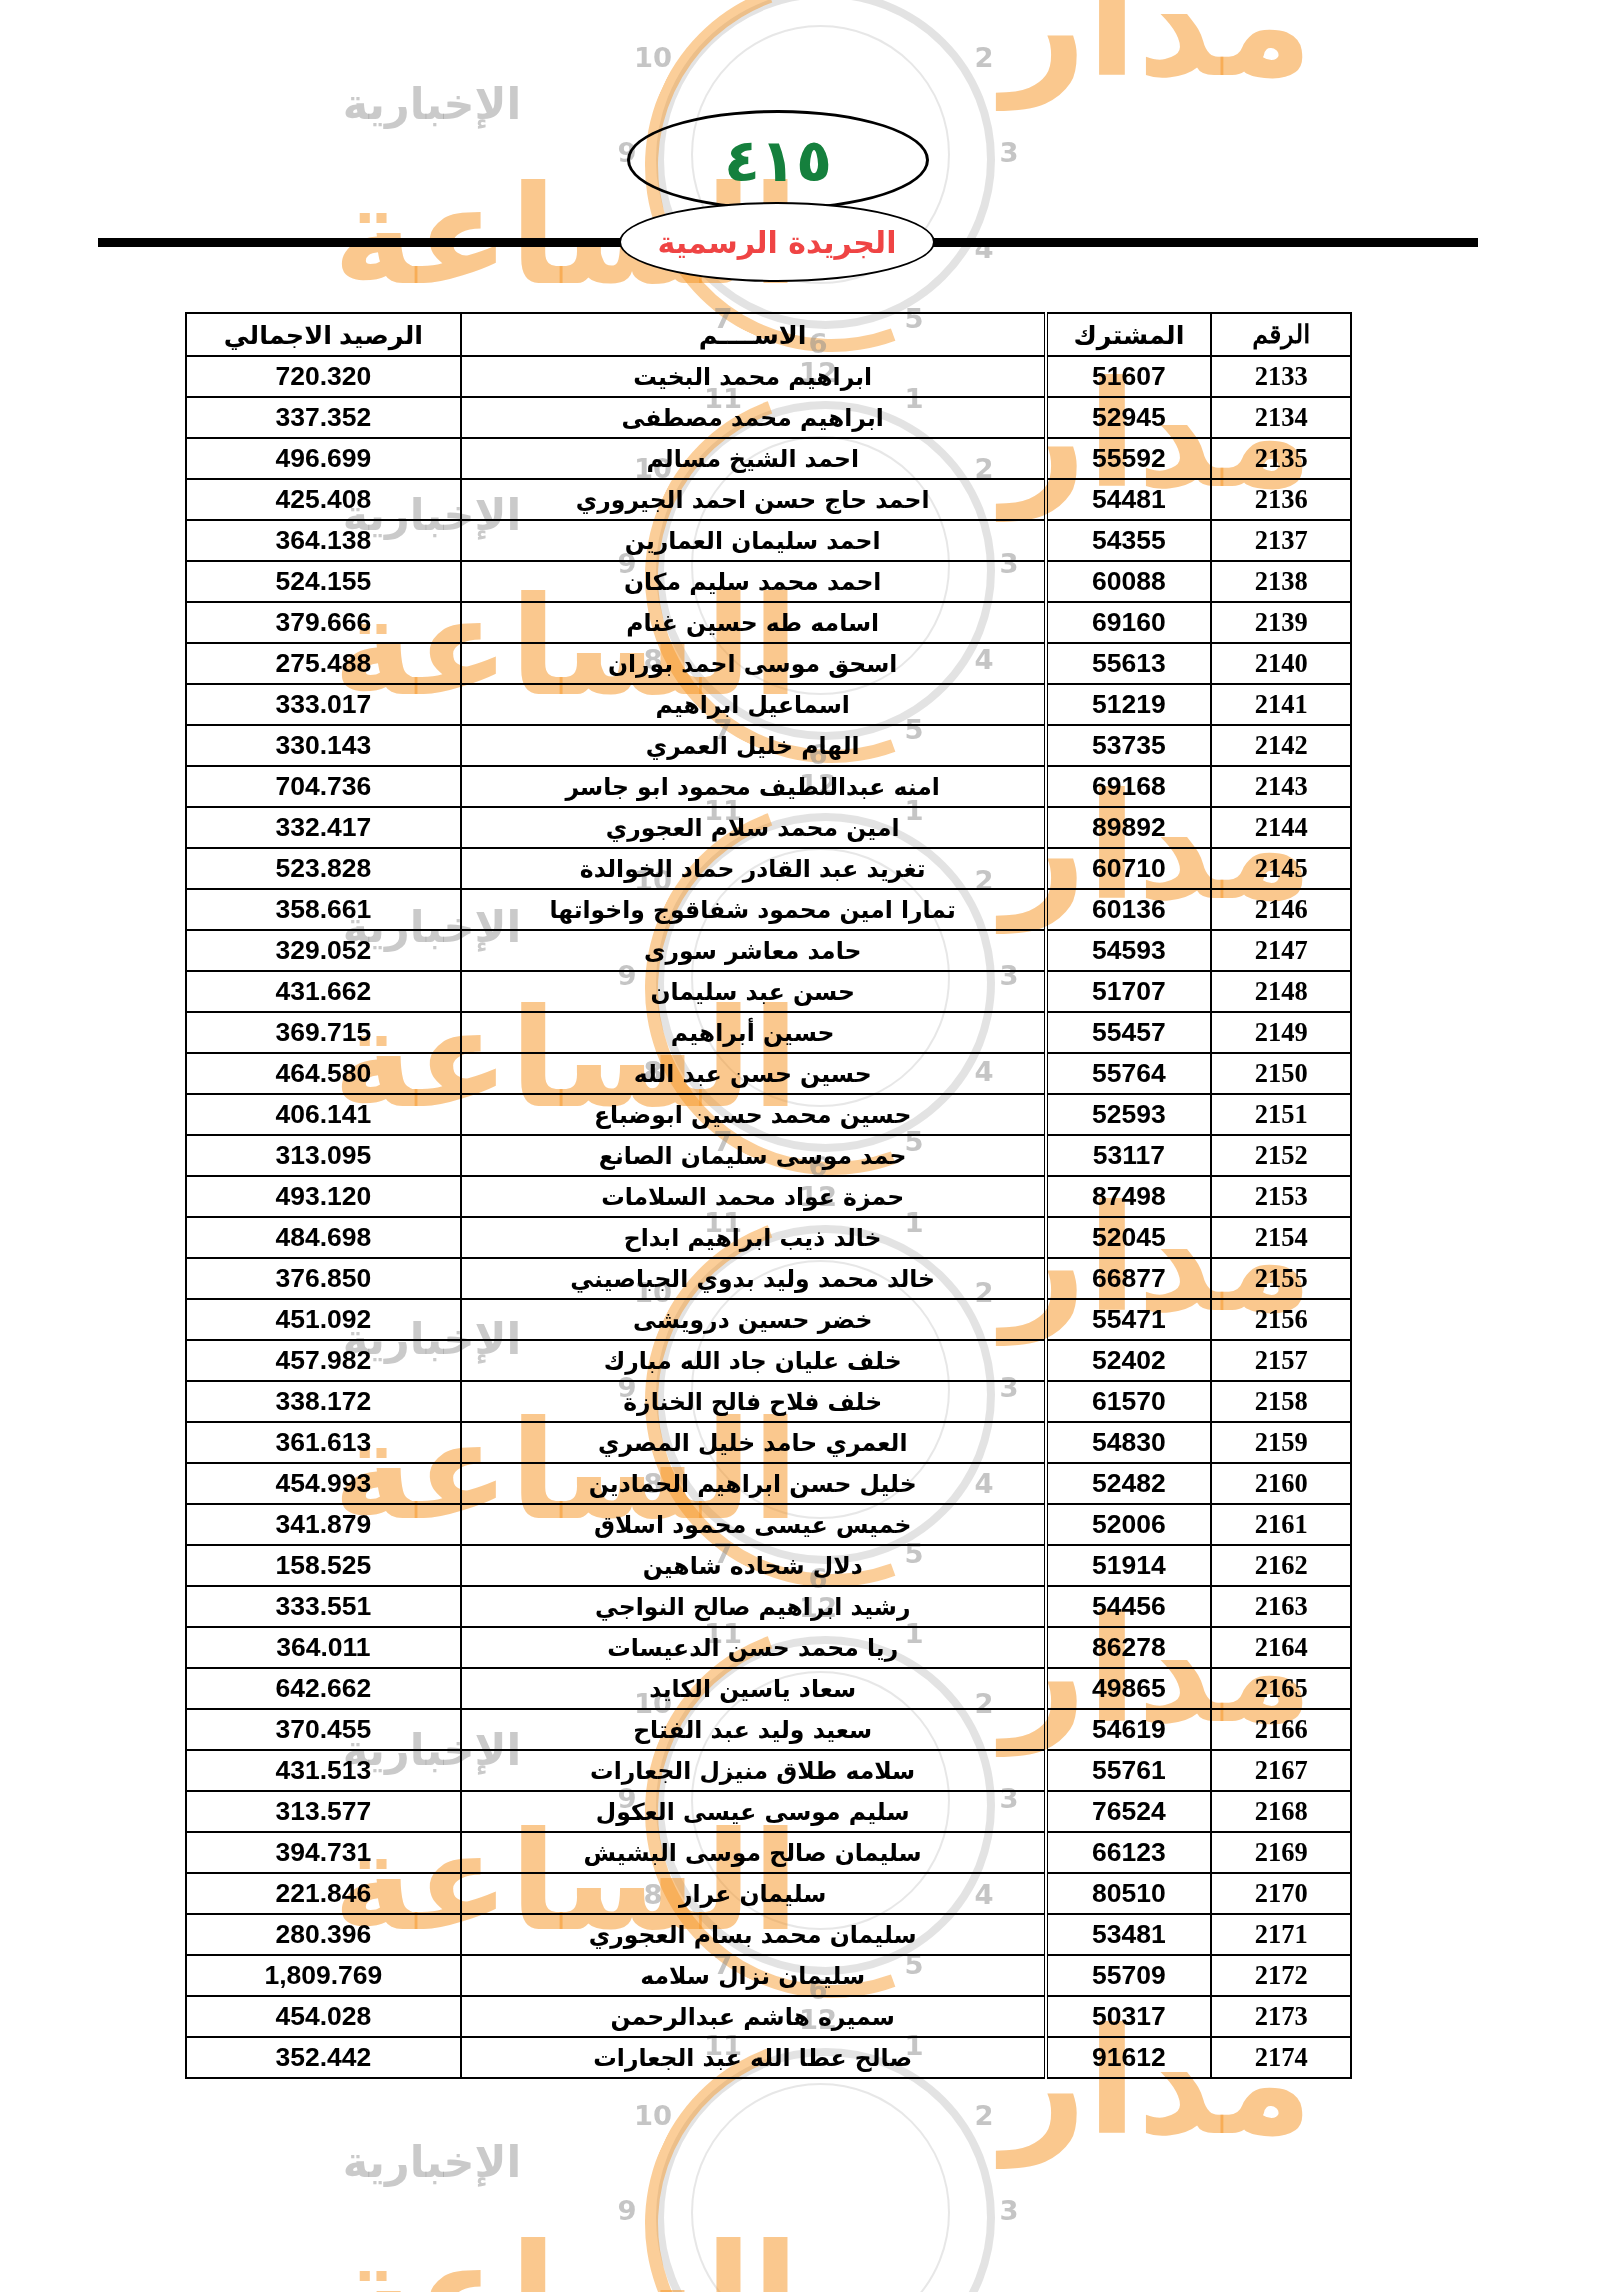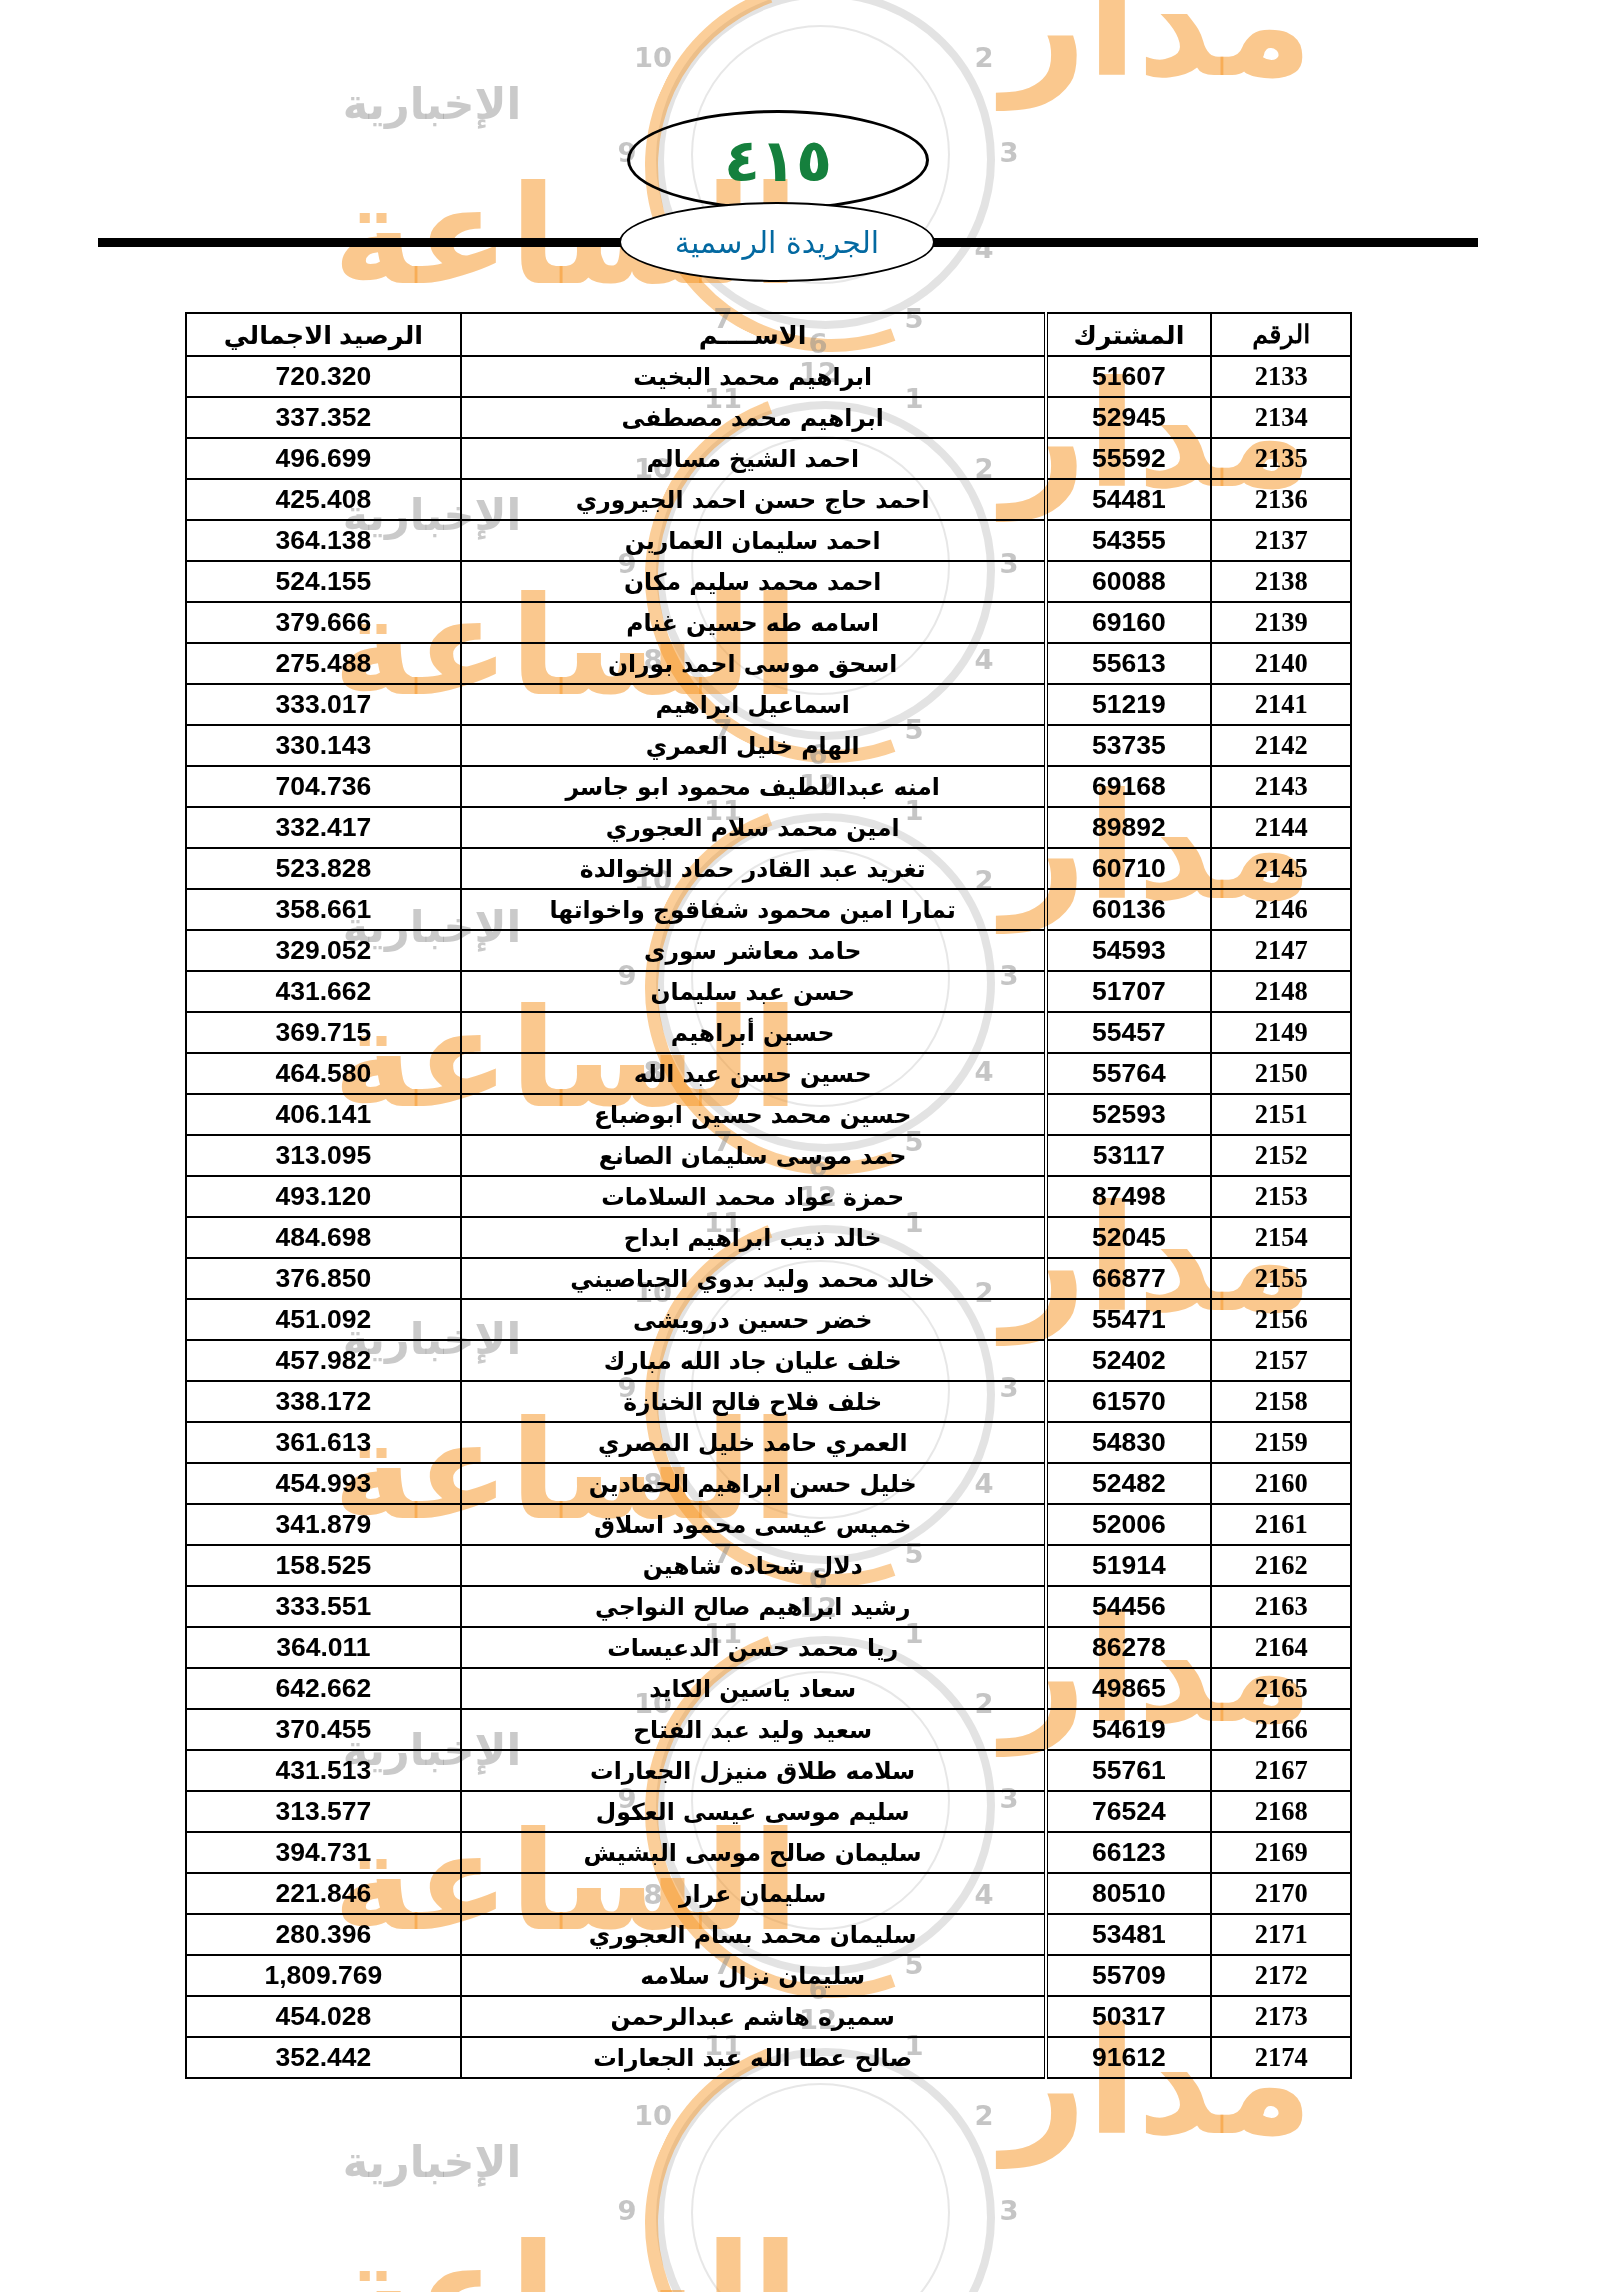--- a/index.html
+++ b/index.html
@@ -51,21 +51,21 @@
   .num-oval{
     position:absolute;left:627px;top:110px;width:296px;height:94px;
     border:3.9px solid #000;border-radius:50%;
     display:flex;align-items:center;justify-content:center;
     font-weight:bold;font-size:59px;color:#15803d;z-index:2;
   }
   .banner-oval{
     position:absolute;left:619px;top:202px;width:312px;height:76px;
     background:#fff;border:2.9px solid #000;border-radius:50%;
     display:flex;align-items:center;justify-content:center;
-    font-weight:normal;font-size:30px;color:#0369a1;z-index:2;
+    font-weight:bold;font-size:30px;color:#ef4444;z-index:2;
   }
 
   
   table.records{
     position:absolute;left:185px;top:312px;width:1140px;
     border-collapse:collapse;table-layout:fixed;
     z-index:1;background:transparent;
     font-family:"Liberation Sans","DejaVu Sans",sans-serif;
     direction:rtl;
   }

